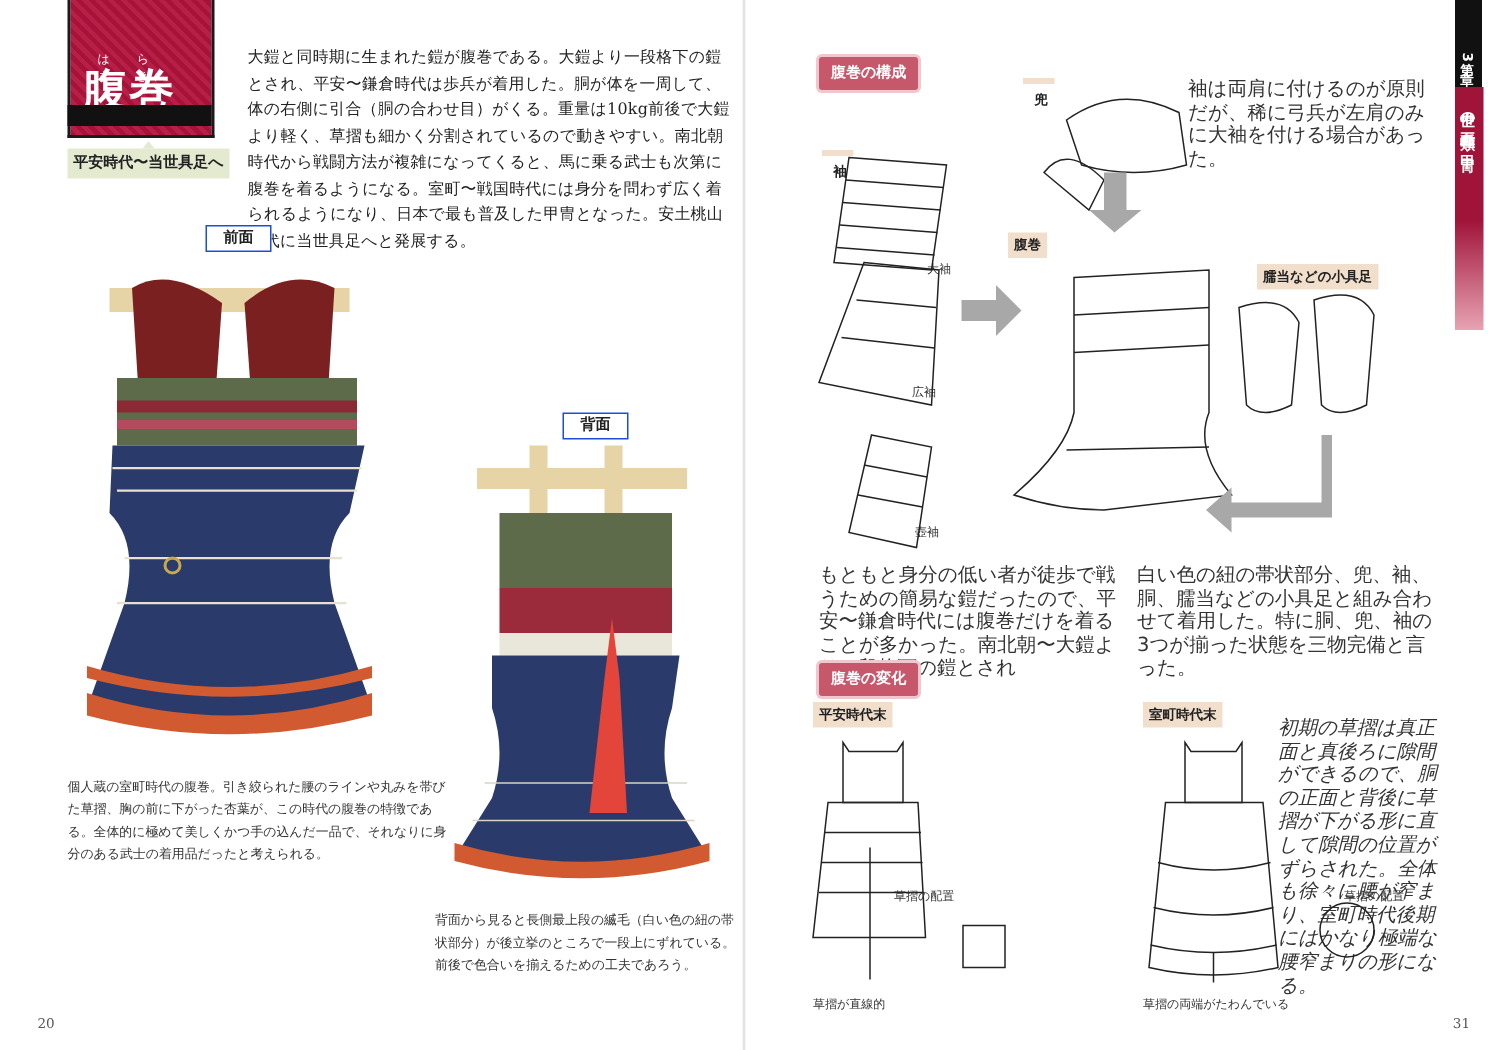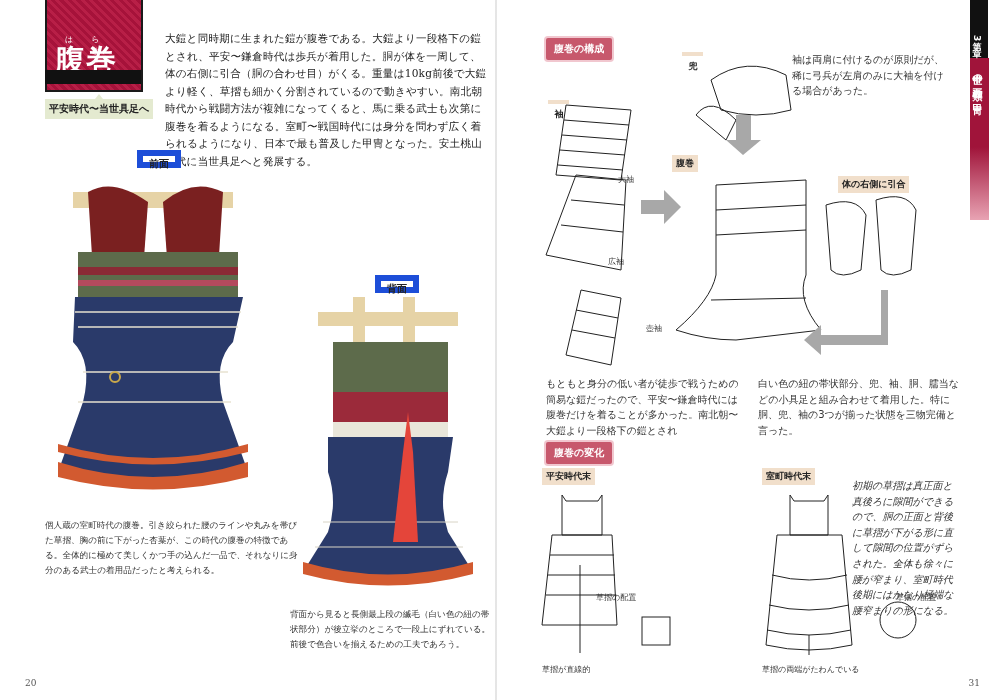--- a/index.html
+++ b/index.html
@@ -10,32 +10,32 @@
   .spine { position: absolute; left: 495px; top: 0; width: 2px; height: 700px; background: linear-gradient(90deg,#eee,#ddd,#eee); }
 
   .title-block { position: absolute; left: 32px; top: 0; width: 98px; height: 92px; background: repeating-linear-gradient(45deg,#a6123a 0 3px,#b81f47 3px 6px); border: 2px solid #1a1a1a; border-top: none; }
   .title-ruby { position: absolute; left: 18px; top: 34px; font-size: 8px; color: #fff; letter-spacing: 18px; font-family: "DejaVu Sans", sans-serif; }
   .title-main { position: absolute; left: 8px; top: 40px; font-size: 30px; font-weight: bold; color: #fff; letter-spacing: 1px; }
   .title-bar { position: absolute; left: 32px; top: 70px; width: 96px; height: 14px; background: #111; }
   .era-tag { position: absolute; left: 32px; top: 99px; width: 108px; height: 20px; background: #e4ead0; font-size: 10px; font-weight: bold; text-align: center; line-height: 20px; }
   .era-tag::before { content: ""; position: absolute; left: 50%; top: -5px; margin-left: -4px; border-left: 4px solid transparent; border-right: 4px solid transparent; border-bottom: 5px solid #e4ead0; }
 
   .intro { position: absolute; left: 152px; top: 30px; width: 325px; font-size: 10.6px; line-height: 17.5px; letter-spacing: 0.2px; }
-  .label-box { position: absolute; border: 6px solid #1d4ed8; background: #fff; font-size: 10px; font-weight: bold; text-align: center; line-height: 16px; height: 18px; width: 44px; }
+  .label-box { position: absolute; border: 1px solid #1d4ed8; background: #fff; font-size: 10px; font-weight: bold; text-align: center; line-height: 16px; height: 18px; width: 44px; }
 
   .photo { position: absolute; }
   .caption { position: absolute; font-family: "DejaVu Sans", sans-serif; font-size: 8.6px; line-height: 15px; color: #333; }
   .page-num { position: absolute; top: 678px; font-size: 9px; color: #555; }
 
   .pink-header { position: absolute; background: #c7586c; color: #fff; font-family: "DejaVu Sans", sans-serif; font-weight: bold; font-size: 10px; height: 22px; line-height: 22px; padding: 0 8px; border-radius: 2px; box-shadow: 0 0 0 2px #f1c7cf; }
   .beige-tag { position: absolute; background: #f1dfcb; font-family: "DejaVu Sans", sans-serif; font-weight: bold; font-size: 9px; padding: 2px 4px; }
   .sidebar { position: absolute; right: 0; top: 0; width: 22px; height: 220px; }
   .side-black { background: #111; height: 58px; color: #fff; font-family: "DejaVu Sans", sans-serif; font-size: 9px; font-weight: bold; writing-mode: vertical-rl; text-align: center; padding-top: 18px; padding-right: 5px; }
   .side-red { height: 162px; background: linear-gradient(180deg,#a0143a 0%,#a0143a 55%,#e8a3b3 100%); color: #fff; font-size: 10px; font-weight: bold; writing-mode: vertical-rl; padding-top: 8px; padding-right: 5px; letter-spacing: 1px; }
-  .rtext { position: absolute; font-family: "DejaVu Sans", sans-serif; font-size: 10px; line-height: 15.6px; color: #333; }
+  .rtext { position: absolute; font-family: "DejaVu Sans", sans-serif; font-size: 13px; line-height: 15.6px; color: #333; }
   .small-label { position: absolute; font-family: "DejaVu Sans", sans-serif; font-size: 8px; color: #333; }
   svg { position: absolute; overflow: visible; }
 </style>
 </head>
 <body>
 
 <div class="page left">
   <div class="title-block">
     <span class="title-ruby">はら まき</span>
     <span class="title-main">腹巻</span>
@@ -97,24 +97,24 @@
   <div class="sidebar">
     <div class="side-black">第3章</div>
     <div class="side-red">中世の五種類の甲冑</div>
   </div>
 
   <div class="pink-header" style="left:50px;top:38px;">腹巻の構成</div>
 
   <div class="beige-tag" style="left:52px;top:100px;writing-mode:vertical-rl;">袖</div>
   <div class="beige-tag" style="left:186px;top:52px;writing-mode:vertical-rl;">兜</div>
   <div class="beige-tag" style="left:176px;top:155px;">腹巻</div>
-  <div class="beige-tag" style="left:342px;top:176px;">体の右側に引合</div>
+  <div class="beige-tag" style="left:342px;top:176px;">臑当などの小具足</div>
   <span class="small-label" style="left:122px;top:174px;">大袖</span>
   <span class="small-label" style="left:112px;top:256px;">広袖</span>
-  <span class="small-label" style="left:114px;top:323px;margin-left:36px;">壺袖</span>
+  <span class="small-label" style="left:114px;top:349px;">壺袖</span>
 
   <p class="rtext" style="left:296px;top:52px;width:160px;">袖は両肩に付けるのが原則だが、稀に弓兵が左肩のみに大袖を付ける場合があった。</p>
 
   <svg style="left:40px;top:40px;" width="420" height="330" viewBox="0 0 420 330">
     <g fill="none" stroke="#222" stroke-width="1">
 
       <path d="M175 40 Q210 15 250 35 L255 70 Q220 80 185 70 Z"></path>
       <path d="M160 75 Q175 55 200 80 L190 100 Z"></path>
 
       <path d="M30 65 L95 70 L85 140 L20 135 Z"></path>

